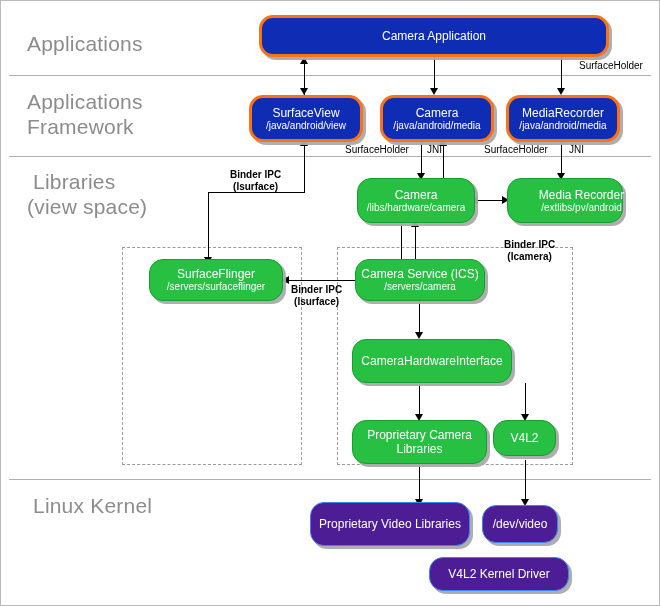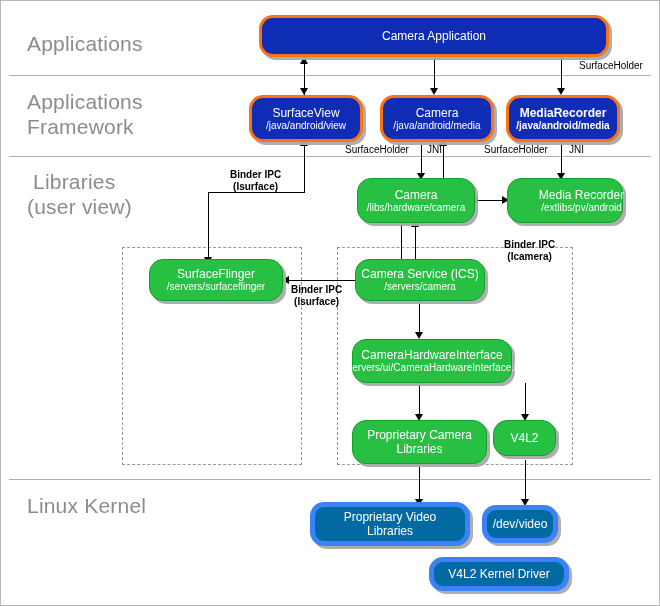--- a/index.html
+++ b/index.html
@@ -19,21 +19,21 @@
 
   
   .node{position:absolute;box-sizing:border-box;border-radius:14px;
         display:flex;flex-direction:column;align-items:center;justify-content:center;
         text-align:center;color:#ffffff;z-index:5;
         box-shadow:3px 3px 0 rgba(170,170,170,.95);}
   .node .t1{font-size:12px;line-height:14px;white-space:nowrap;}
   .node .t2{font-size:10px;line-height:12px;white-space:nowrap;}
   .node.blue{background:#0f2cb5;border:3px solid #f97316;}
   .node.green{background:#27c042;border:1px solid #13a02c;}
-  .node.red{background:#0369a1;border:5px solid #3b82f6;}
+  .node.red{background:#4c1d95;border:1px solid #3b82f6;}
   .node.wrap .t1{white-space:normal;}
 
   
   .ln{position:absolute;background:#000;z-index:2;}
   .vl{width:1px;}
   .hl{height:1px;}
   .arrow{position:absolute;width:0;height:0;z-index:3;}
   .ar-down{border-left:4px solid transparent;border-right:4px solid transparent;border-top:7px solid #000;}
   .ar-up{border-left:4px solid transparent;border-right:4px solid transparent;border-bottom:7px solid #000;}
   .ar-left{border-top:4px solid transparent;border-bottom:4px solid transparent;border-right:7px solid #000;}
@@ -50,22 +50,22 @@
 <div id="stage">
 
   <div class="divider" style="top:74px;"></div>
   <div class="divider" style="top:155px;"></div>
   <div class="divider" style="top:478px;"></div>
 
   <div class="layer-label" style="left:26px;top:30px;">Applications</div>
   <div class="layer-label" style="left:26px;top:88px;">Applications
 Framework</div>
   <div class="layer-label" style="left:26px;top:168px;"> Libraries
-(user view)</div>
-  <div class="layer-label" style="left:26px;top:492px;">Linux Kernel</div>
+(view space)</div>
+  <div class="layer-label" style="left:32px;top:492px;">Linux Kernel</div>
 
   <div class="dashgroup" style="left:121px;top:246px;width:180px;height:218px;"></div>
   <div class="dashgroup" style="left:336px;top:246px;width:236px;height:218px;"></div>
 
   <div class="ln vl" style="left:303px;top:56px;height:38px;"></div>
   <div class="arrow ar-up" style="left:299px;top:56px;"></div>
   <div class="arrow ar-down" style="left:299px;top:87px;"></div>
 
   <div class="ln vl" style="left:433px;top:56px;height:34px;"></div>
   <div class="arrow ar-down" style="left:429px;top:87px;"></div>
@@ -136,21 +136,21 @@
   <div class="node blue" style="left:248px;top:94px;width:114px;height:47px;">
     <span class="t1">SurfaceView</span>
     <span class="t2">/java/android/view</span>
   </div>
 
   <div class="node blue" style="left:379px;top:94px;width:114px;height:47px;">
     <span class="t1">Camera</span>
     <span class="t2">/java/android/media</span>
   </div>
 
-  <div class="node blue" style="left:505px;top:94px;width:114px;height:47px;font-weight:bold;">
+  <div class="node blue" style="left:505px;top:94px;width:114px;height:47px;">
     <span class="t1">MediaRecorder</span>
     <span class="t2">/java/android/media</span>
   </div>
 
   <div class="node green" style="left:356px;top:177px;width:118px;height:45px;">
     <span class="t1">Camera</span>
     <span class="t2">/libs/hardware/camera</span>
   </div>
 
   <div class="node green" style="left:506px;top:177px;width:116px;height:45px;padding-left:33px;">
@@ -163,21 +163,20 @@
     <span class="t2">/servers/surfaceflinger</span>
   </div>
 
   <div class="node green" style="left:354px;top:258px;width:130px;height:42px;">
     <span class="t1">Camera Service (ICS)</span>
     <span class="t2">/servers/camera</span>
   </div>
 
   <div class="node green" style="left:351px;top:338px;width:160px;height:44px;">
     <span class="t1">CameraHardwareInterface</span>
-    <span class="t2">/servers/ui/CameraHardwareInterface.h</span>
   </div>
 
   <div class="node green wrap" style="left:351px;top:419px;width:135px;height:44px;padding:0 6px;">
     <span class="t1">Proprietary Camera Libraries</span>
   </div>
 
   <div class="node green" style="left:492px;top:419px;width:63px;height:36px;">
     <span class="t1">V4L2</span>
   </div>
 

